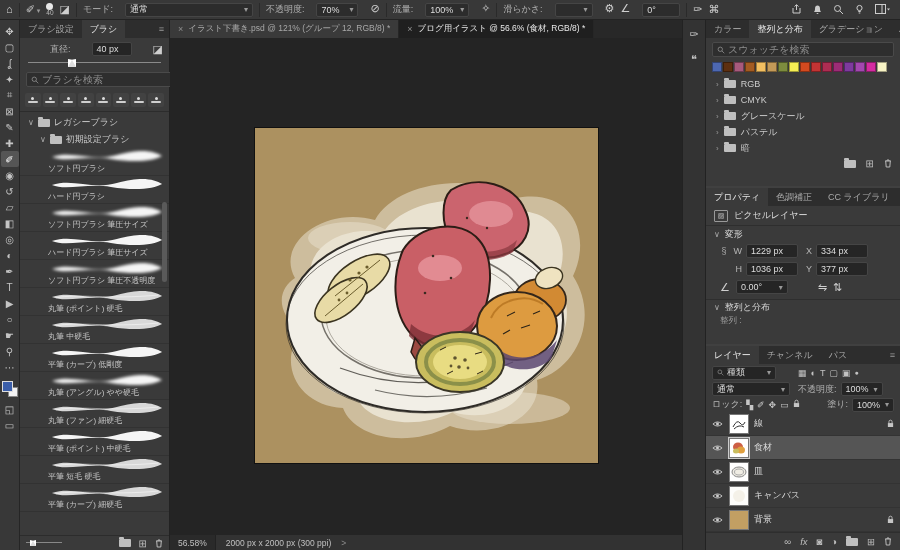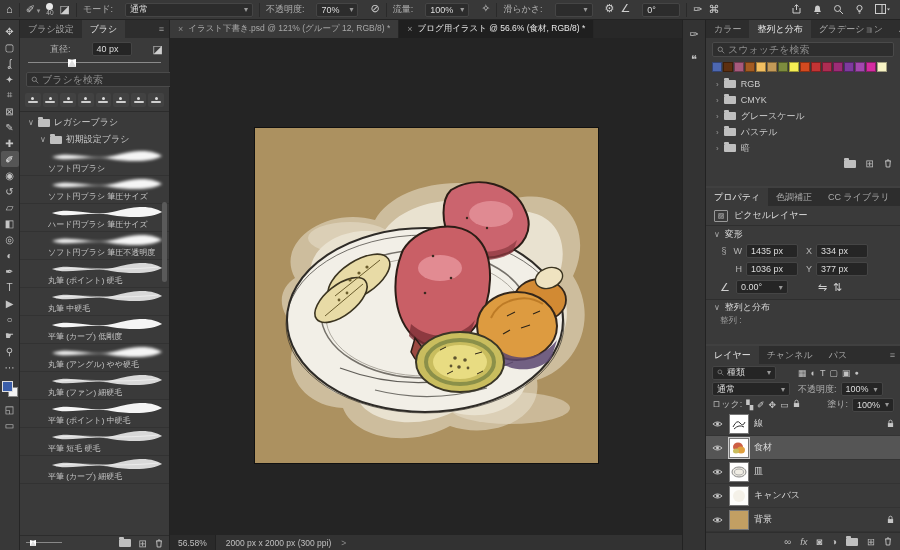--- a/index.html
+++ b/index.html
@@ -313,20 +313,31 @@
             <div class="brush-item">
               <svg width="118" height="16" viewBox="0 0 120 16">
                 <defs>
                   <filter id="bblur" x="-20%" y="-50%" width="140%" height="200%">
                     <feGaussianBlur stdDeviation="1.6"></feGaussianBlur>
                   </filter>
                 </defs>
                 <path d="M4 9 C25 2, 45 14, 70 7 S108 3, 116 8 C108 13, 88 15, 64 11 S18 15, 4 9 Z" fill="#f5f5f5" filter="url(#bblur)" opacity="1"></path>
               </svg>
               <span class="bname">ソフト円ブラシ</span>
+            </div>
+            <div class="brush-item">
+              <svg width="118" height="16" viewBox="0 0 120 16">
+                <defs>
+                  <filter id="bblur" x="-20%" y="-50%" width="140%" height="200%">
+                    <feGaussianBlur stdDeviation="1.6"></feGaussianBlur>
+                  </filter>
+                </defs>
+                <path d="M4 9 C25 2, 45 14, 70 7 S108 3, 116 8 C108 13, 88 15, 64 11 S18 15, 4 9 Z" fill="#f5f5f5" opacity="1"></path>
+              </svg>
+              <span class="bname">ハード円ブラシ</span>
             </div>
             <div class="brush-item">
               <svg width="118" height="16" viewBox="0 0 120 16">
                 <defs>
                   <filter id="bblur" x="-20%" y="-50%" width="140%" height="200%">
                     <feGaussianBlur stdDeviation="1.6"></feGaussianBlur>
                   </filter>
                 </defs>
                 <path d="M4 9 C25 2, 45 14, 70 7 S108 3, 116 8 C108 13, 88 15, 64 11 S18 15, 4 9 Z" fill="#f5f5f5" filter="url(#bblur)" opacity="1"></path>
               </svg>
@@ -645,21 +656,21 @@
           <span>ピクセルレイヤー</span>
         </div>
         <div class="sec-header">
           <span class="tw">∨</span>
           <span>変形</span>
         </div>
         <div class="tr-row">
           <span class="link-ic">§</span>
           <span class="tr-lab">W</span>
           <div class="field tr-field">
-              <span>1435 px</span>
+              <span>1229 px</span>
             </div>
           <span class="tr-lab">X</span>
           <div class="field tr-field">
               <span>334 px</span>
             </div>
         </div>
         <div class="tr-row">
           <span class="link-ic"></span>
           <span class="tr-lab">H</span>
           <div class="field tr-field">

